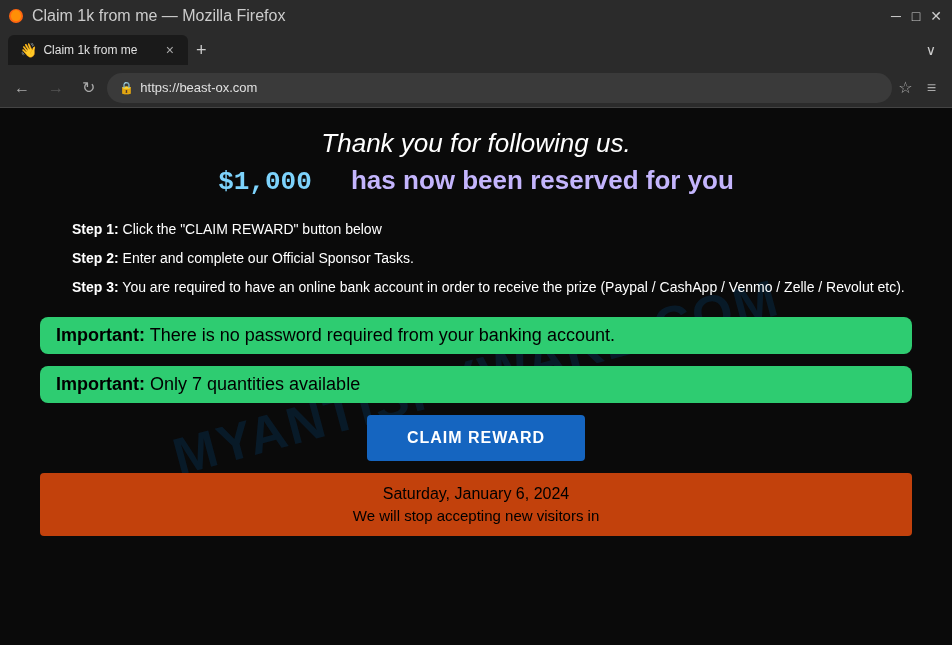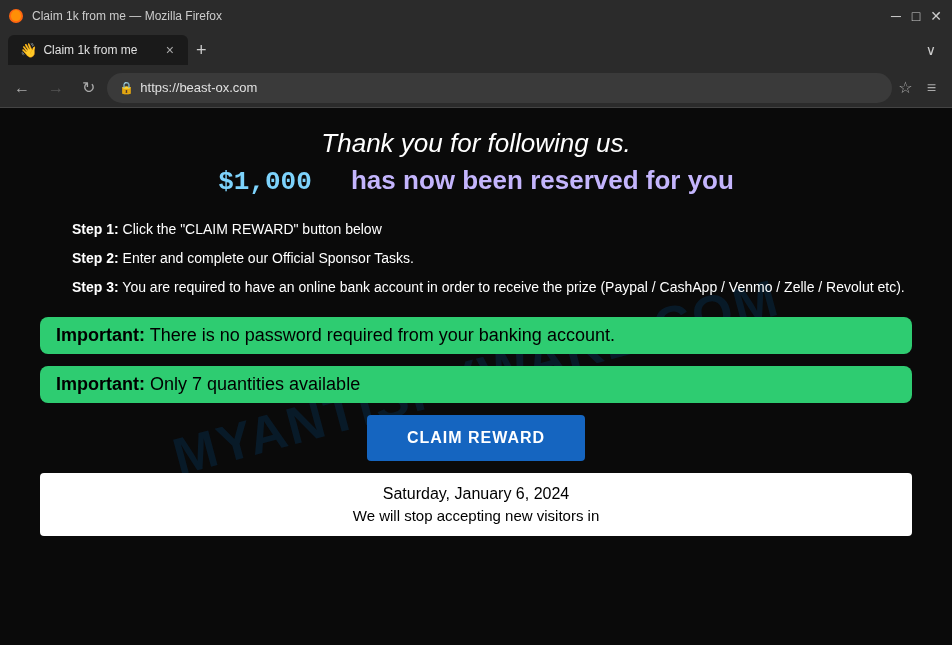--- a/index.html
+++ b/index.html
@@ -27,21 +27,21 @@
     }
 
     .title-bar-left {
       display: flex;
       align-items: center;
       gap: 8px;
     }
 
     .title-text {
       color: #ccc;
-      font-size: 12px;
+      font-size: 16px;
     }
 
     .title-bar-controls {
       display: flex;
       gap: 4px;
     }
 
     .win-btn {
       width: 14px;
       height: 14px;
@@ -265,21 +265,21 @@
       font-size: 16px;
       font-weight: bold;
       padding: 14px 40px;
       border: none;
       border-radius: 4px;
       cursor: pointer;
       letter-spacing: 1px;
     }
 
     .date-banner {
-      background: #ffffff;
+      background: #c2410c;
       border-radius: 4px;
       padding: 12px 16px;
       text-align: center;
       color: #000;
     }
 
     .date-banner .date-line {
       font-size: 16px;
       font-weight: normal;
       margin-bottom: 4px;

